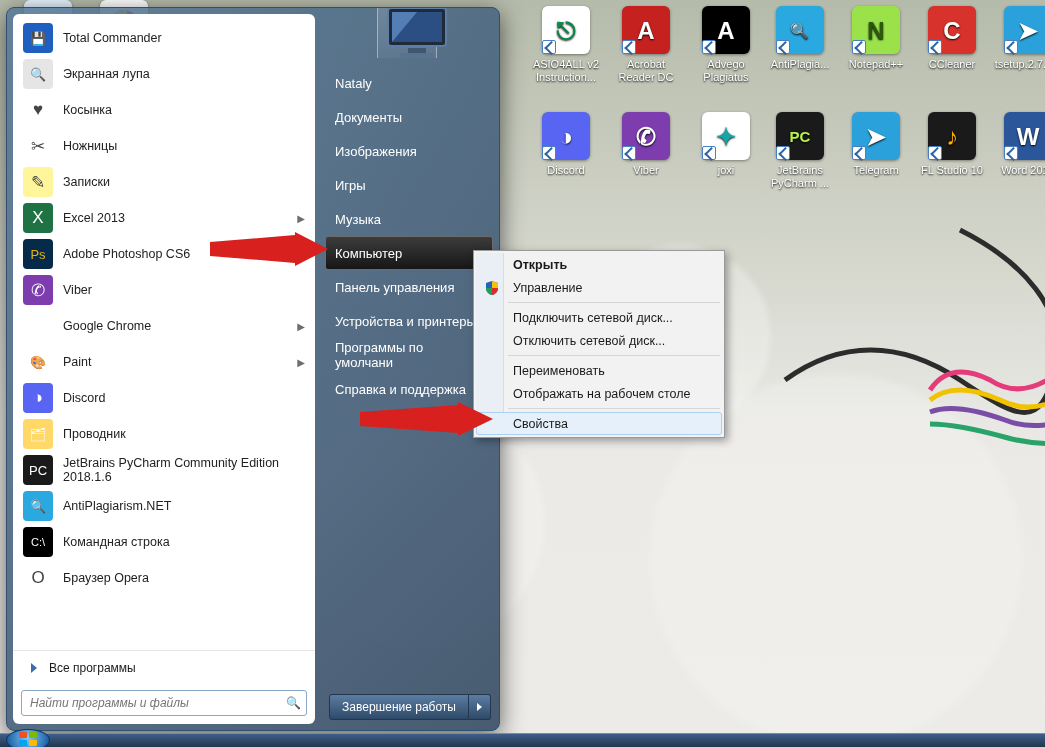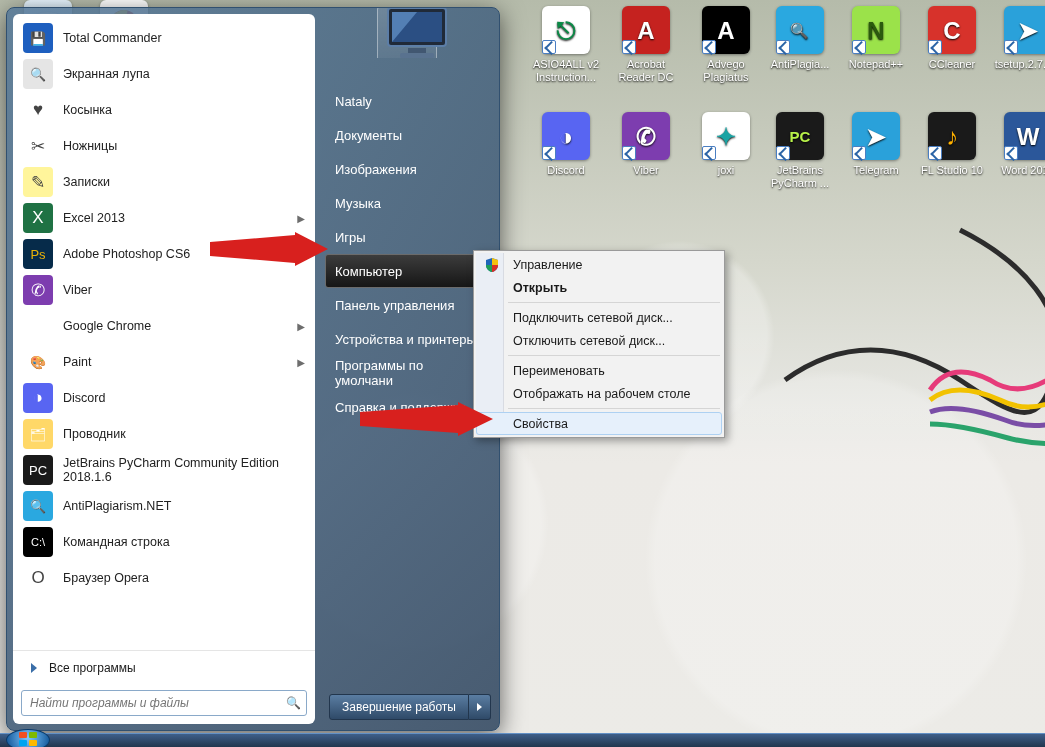--- a/index.html
+++ b/index.html
@@ -88,21 +88,21 @@
     display:flex; align-items:center; height:26px; border:1px solid #8aa9c9;
     border-radius:3px; background:#fff;
   }
   .search-box input {
     flex:1; border:none; outline:none; padding:0 8px; font-style:italic; color:#7f1d1d; font-size:12px;
     background:transparent;
   }
   .search-box .mag { width:24px; text-align:center; color:#2b64a6; }
 
   #start-right {
-    flex: 1; padding: 76px 6px 10px 10px; color: #fff; position: relative;
+    flex: 1; padding: 58px 6px 10px 10px; color: #fff; position: relative;
   }
   #start-right .avatar-frame{
     position:absolute; top:-2px; left:50%; transform:translateX(-50%);
     width:60px; height:52px; border:1px solid rgba(255,255,255,0.4); border-bottom:none;
     border-radius:4px 4px 0 0;
     background:linear-gradient(rgba(255,255,255,0.15),rgba(255,255,255,0.05));
   }
   #start-right .r-item{
     height:34px; display:flex; align-items:center; padding:0 10px; border-radius:3px;
     color:#fff; cursor:pointer; font-size:13px;
@@ -337,24 +337,24 @@
           <div class="r-item">
             <span>Nataly</span>
           </div>
           <div class="r-item">
             <span>Документы</span>
           </div>
           <div class="r-item">
             <span>Изображения</span>
           </div>
           <div class="r-item">
+            <span>Игры</span>
+          </div>
+          <div class="r-item">
             <span>Музыка</span>
-          </div>
-          <div class="r-item">
-            <span>Игры</span>
           </div>
           <div class="r-item highlight">
             <span>Компьютер</span>
             <span class="chev">▶</span>
           </div>
           <div class="r-item">
             <span>Панель управления</span>
           </div>
           <div class="r-item">
             <span>Устройства и принтеры</span>
@@ -381,32 +381,32 @@
       <rect x="10" y="8" width="50" height="30" fill="#2b4f83"></rect>
       <polygon points="10,8 35,8 10,38" fill="#6ea0d6" opacity="0.6"></polygon>
       <rect x="26" y="44" width="18" height="5" fill="#415771"></rect>
       <rect x="18" y="49" width="34" height="5" rx="2" fill="#59728f"></rect>
     </svg>
   </div>
 
   <div id="ctx-menu">
     <div class="gutter"></div>
     <div id="ctx-body">
+        <div class="ctx-item bold">
+          <span>Открыть</span>
+        </div>
         <div class="ctx-item">
           <span class="ctx-shield"><svg viewBox="0 0 16 16">
               <path d="M8 1 L14 3 V8 C14 12 11 14.5 8 15 C5 14.5 2 12 2 8 V3 Z" fill="#1e65b8"></path>
               <path d="M8 1 L14 3 V8 H8 Z" fill="#f4c20d"></path>
               <path d="M8 8 H14 C14 12 11 14.5 8 15 Z" fill="#d93025"></path>
               <path d="M2 8 H8 V15 C5 14.5 2 12 2 8 Z" fill="#1e9e58"></path>
             </svg></span>
           <span>Управление</span>
         </div>
-        <div class="ctx-item bold">
-          <span>Открыть</span>
-        </div>
         <div class="ctx-sep"></div>
         <div class="ctx-item">
           <span>Подключить сетевой диск...</span>
         </div>
         <div class="ctx-item">
           <span>Отключить сетевой диск...</span>
         </div>
         <div class="ctx-sep"></div>
         <div class="ctx-item">
           <span>Переименовать</span>

